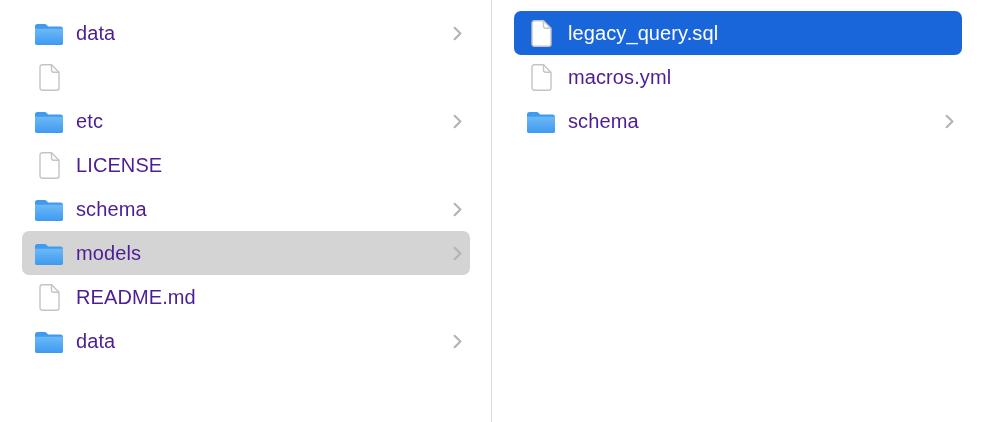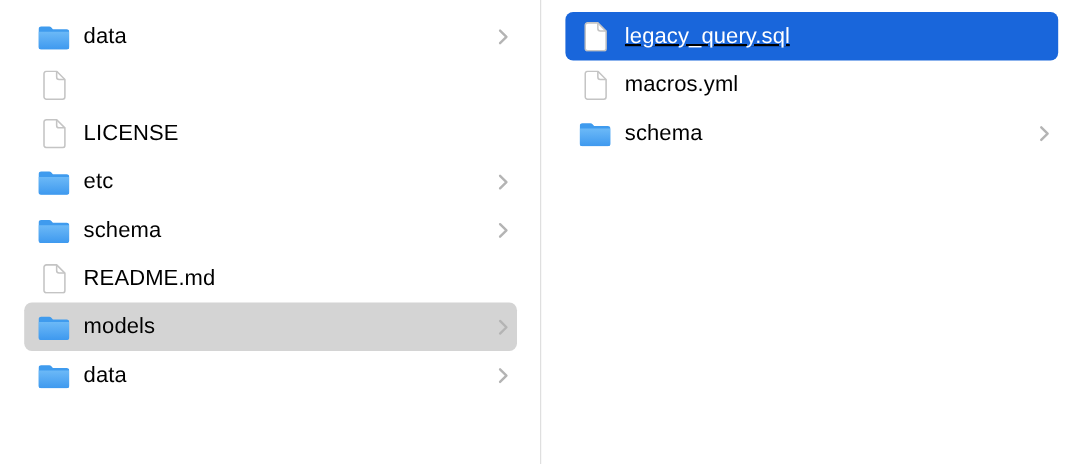--- a/index.html
+++ b/index.html
@@ -41,34 +41,34 @@
   .row .icon {
     flex: 0 0 30px;
     width: 30px;
     display: flex;
     align-items: center;
     justify-content: center;
   }
   .row .label {
     margin-left: 12px;
     font-size: 20px;
-    color: #000000;
+    color: #4c1d95;
     letter-spacing: 0.1px;
     white-space: nowrap;
     overflow: hidden;
     text-overflow: ellipsis;
   }
   .row .chevron {
     margin-left: auto;
     display: flex;
     align-items: center;
     padding-left: 8px;
   }
   .row.sel-gray { background: #d4d4d4; }
-  .row.sel-blue { background: #1966db; text-decoration: underline; }
+  .row.sel-blue { background: #1966db; }
   .row.sel-blue .label { color: #ffffff; }
 </style>
 </head>
 <body>
 
 <svg width="0" height="0" style="position:absolute" aria-hidden="true">
   <defs>
     <linearGradient id="gradFolder" x1="0" y1="0" x2="0" y2="1">
       <stop offset="0" stop-color="#6cb9f7"></stop>
       <stop offset="1" stop-color="#3e99ef"></stop>
@@ -95,77 +95,77 @@
       <div class="row">
         <span class="icon">
           <svg width="21" height="27" viewBox="0 0 21 27">
             <path d="M1 3 a2.2 2.2 0 0 1 2.2 -2.2 h9.3 L20 8.3 V24 a2.2 2.2 0 0 1 -2.2 2.2 H3.2 A2.2 2.2 0 0 1 1 24 z" fill="#ffffff" stroke="#c4c4c4" stroke-width="1.4"></path>
             <path d="M12.5 0.8 V6 a2.2 2.2 0 0 0 2.2 2.2 H20" fill="none" stroke="#c4c4c4" stroke-width="1.4"></path>
           </svg>
         </span>
       </div>
       <div class="row">
         <span class="icon">
+          <svg width="28" height="23" viewBox="0 0 28 23">
+            <path d="M0 4.5 A2.5 2.5 0 0 1 2.5 2 h7.2 c0.8 0 1.5 0.3 2 0.9 l1.4 1.6 H25.5 A2.5 2.5 0 0 1 28 7 v13.5 a2.5 2.5 0 0 1 -2.5 2.5 h-23 A2.5 2.5 0 0 1 0 20.5 z" fill="#3f9bee"></path>
+            <path d="M0 6.8 h28 v13.7 a2.5 2.5 0 0 1 -2.5 2.5 h-23 A2.5 2.5 0 0 1 0 20.5 z" fill="url(#gradFolder)"></path>
+          </svg>
+        </span>
+        <span class="label">etc</span>
+        <span class="chevron">
+          <svg width="9" height="15" viewBox="0 0 9 15">
+            <path d="M1.6 1.8 L7.4 7.5 L1.6 13.2" fill="none" stroke="#b4b4b4" stroke-width="2.2" stroke-linecap="round" stroke-linejoin="round"></path>
+          </svg>
+        </span>
+      </div>
+      <div class="row">
+        <span class="icon">
           <svg width="21" height="27" viewBox="0 0 21 27">
             <path d="M1 3 a2.2 2.2 0 0 1 2.2 -2.2 h9.3 L20 8.3 V24 a2.2 2.2 0 0 1 -2.2 2.2 H3.2 A2.2 2.2 0 0 1 1 24 z" fill="#ffffff" stroke="#c4c4c4" stroke-width="1.4"></path>
             <path d="M12.5 0.8 V6 a2.2 2.2 0 0 0 2.2 2.2 H20" fill="none" stroke="#c4c4c4" stroke-width="1.4"></path>
           </svg>
         </span>
         <span class="label">LICENSE</span>
       </div>
       <div class="row">
         <span class="icon">
           <svg width="28" height="23" viewBox="0 0 28 23">
             <path d="M0 4.5 A2.5 2.5 0 0 1 2.5 2 h7.2 c0.8 0 1.5 0.3 2 0.9 l1.4 1.6 H25.5 A2.5 2.5 0 0 1 28 7 v13.5 a2.5 2.5 0 0 1 -2.5 2.5 h-23 A2.5 2.5 0 0 1 0 20.5 z" fill="#3f9bee"></path>
             <path d="M0 6.8 h28 v13.7 a2.5 2.5 0 0 1 -2.5 2.5 h-23 A2.5 2.5 0 0 1 0 20.5 z" fill="url(#gradFolder)"></path>
           </svg>
         </span>
-        <span class="label">etc</span>
-        <span class="chevron">
-          <svg width="9" height="15" viewBox="0 0 9 15">
-            <path d="M1.6 1.8 L7.4 7.5 L1.6 13.2" fill="none" stroke="#b4b4b4" stroke-width="2.2" stroke-linecap="round" stroke-linejoin="round"></path>
-          </svg>
-        </span>
-      </div>
-      <div class="row">
-        <span class="icon">
-          <svg width="28" height="23" viewBox="0 0 28 23">
-            <path d="M0 4.5 A2.5 2.5 0 0 1 2.5 2 h7.2 c0.8 0 1.5 0.3 2 0.9 l1.4 1.6 H25.5 A2.5 2.5 0 0 1 28 7 v13.5 a2.5 2.5 0 0 1 -2.5 2.5 h-23 A2.5 2.5 0 0 1 0 20.5 z" fill="#3f9bee"></path>
-            <path d="M0 6.8 h28 v13.7 a2.5 2.5 0 0 1 -2.5 2.5 h-23 A2.5 2.5 0 0 1 0 20.5 z" fill="url(#gradFolder)"></path>
-          </svg>
-        </span>
         <span class="label">schema</span>
         <span class="chevron">
           <svg width="9" height="15" viewBox="0 0 9 15">
             <path d="M1.6 1.8 L7.4 7.5 L1.6 13.2" fill="none" stroke="#b4b4b4" stroke-width="2.2" stroke-linecap="round" stroke-linejoin="round"></path>
           </svg>
         </span>
       </div>
+      <div class="row sel-gray">
+        <span class="icon">
+          <svg width="28" height="23" viewBox="0 0 28 23">
+            <path d="M0 4.5 A2.5 2.5 0 0 1 2.5 2 h7.2 c0.8 0 1.5 0.3 2 0.9 l1.4 1.6 H25.5 A2.5 2.5 0 0 1 28 7 v13.5 a2.5 2.5 0 0 1 -2.5 2.5 h-23 A2.5 2.5 0 0 1 0 20.5 z" fill="#3f9bee"></path>
+            <path d="M0 6.8 h28 v13.7 a2.5 2.5 0 0 1 -2.5 2.5 h-23 A2.5 2.5 0 0 1 0 20.5 z" fill="url(#gradFolder)"></path>
+          </svg>
+        </span>
+        <span class="label">models</span>
+        <span class="chevron">
+          <svg width="9" height="15" viewBox="0 0 9 15">
+            <path d="M1.6 1.8 L7.4 7.5 L1.6 13.2" fill="none" stroke="#b4b4b4" stroke-width="2.2" stroke-linecap="round" stroke-linejoin="round"></path>
+          </svg>
+        </span>
+      </div>
       <div class="row">
         <span class="icon">
           <svg width="21" height="27" viewBox="0 0 21 27">
             <path d="M1 3 a2.2 2.2 0 0 1 2.2 -2.2 h9.3 L20 8.3 V24 a2.2 2.2 0 0 1 -2.2 2.2 H3.2 A2.2 2.2 0 0 1 1 24 z" fill="#ffffff" stroke="#c4c4c4" stroke-width="1.4"></path>
             <path d="M12.5 0.8 V6 a2.2 2.2 0 0 0 2.2 2.2 H20" fill="none" stroke="#c4c4c4" stroke-width="1.4"></path>
           </svg>
         </span>
         <span class="label">README.md</span>
-      </div>
-      <div class="row sel-gray">
-        <span class="icon">
-          <svg width="28" height="23" viewBox="0 0 28 23">
-            <path d="M0 4.5 A2.5 2.5 0 0 1 2.5 2 h7.2 c0.8 0 1.5 0.3 2 0.9 l1.4 1.6 H25.5 A2.5 2.5 0 0 1 28 7 v13.5 a2.5 2.5 0 0 1 -2.5 2.5 h-23 A2.5 2.5 0 0 1 0 20.5 z" fill="#3f9bee"></path>
-            <path d="M0 6.8 h28 v13.7 a2.5 2.5 0 0 1 -2.5 2.5 h-23 A2.5 2.5 0 0 1 0 20.5 z" fill="url(#gradFolder)"></path>
-          </svg>
-        </span>
-        <span class="label">models</span>
-        <span class="chevron">
-          <svg width="9" height="15" viewBox="0 0 9 15">
-            <path d="M1.6 1.8 L7.4 7.5 L1.6 13.2" fill="none" stroke="#b4b4b4" stroke-width="2.2" stroke-linecap="round" stroke-linejoin="round"></path>
-          </svg>
-        </span>
       </div>
       <div class="row">
         <span class="icon">
           <svg width="28" height="23" viewBox="0 0 28 23">
             <path d="M0 4.5 A2.5 2.5 0 0 1 2.5 2 h7.2 c0.8 0 1.5 0.3 2 0.9 l1.4 1.6 H25.5 A2.5 2.5 0 0 1 28 7 v13.5 a2.5 2.5 0 0 1 -2.5 2.5 h-23 A2.5 2.5 0 0 1 0 20.5 z" fill="#3f9bee"></path>
             <path d="M0 6.8 h28 v13.7 a2.5 2.5 0 0 1 -2.5 2.5 h-23 A2.5 2.5 0 0 1 0 20.5 z" fill="url(#gradFolder)"></path>
           </svg>
         </span>
         <span class="label">data</span>
         <span class="chevron">

